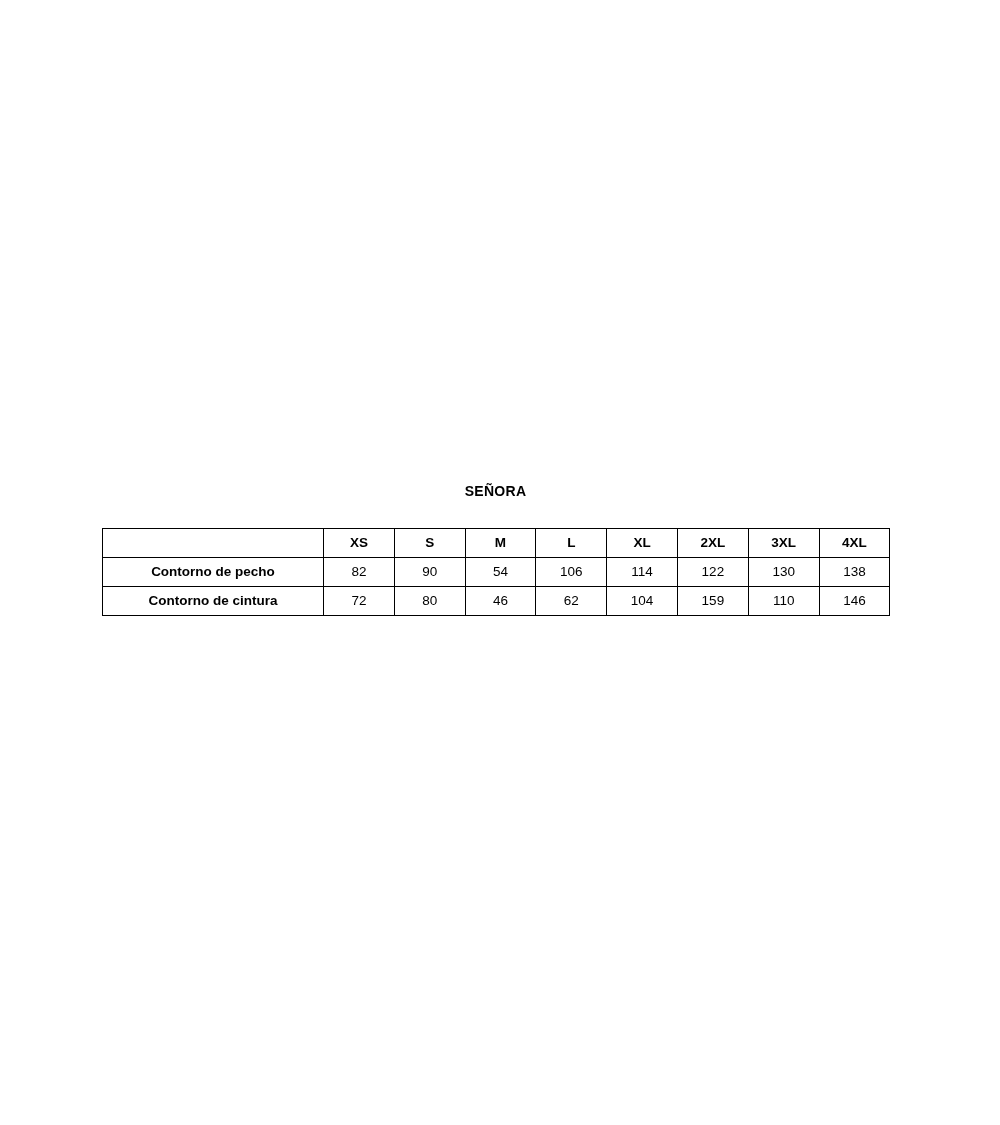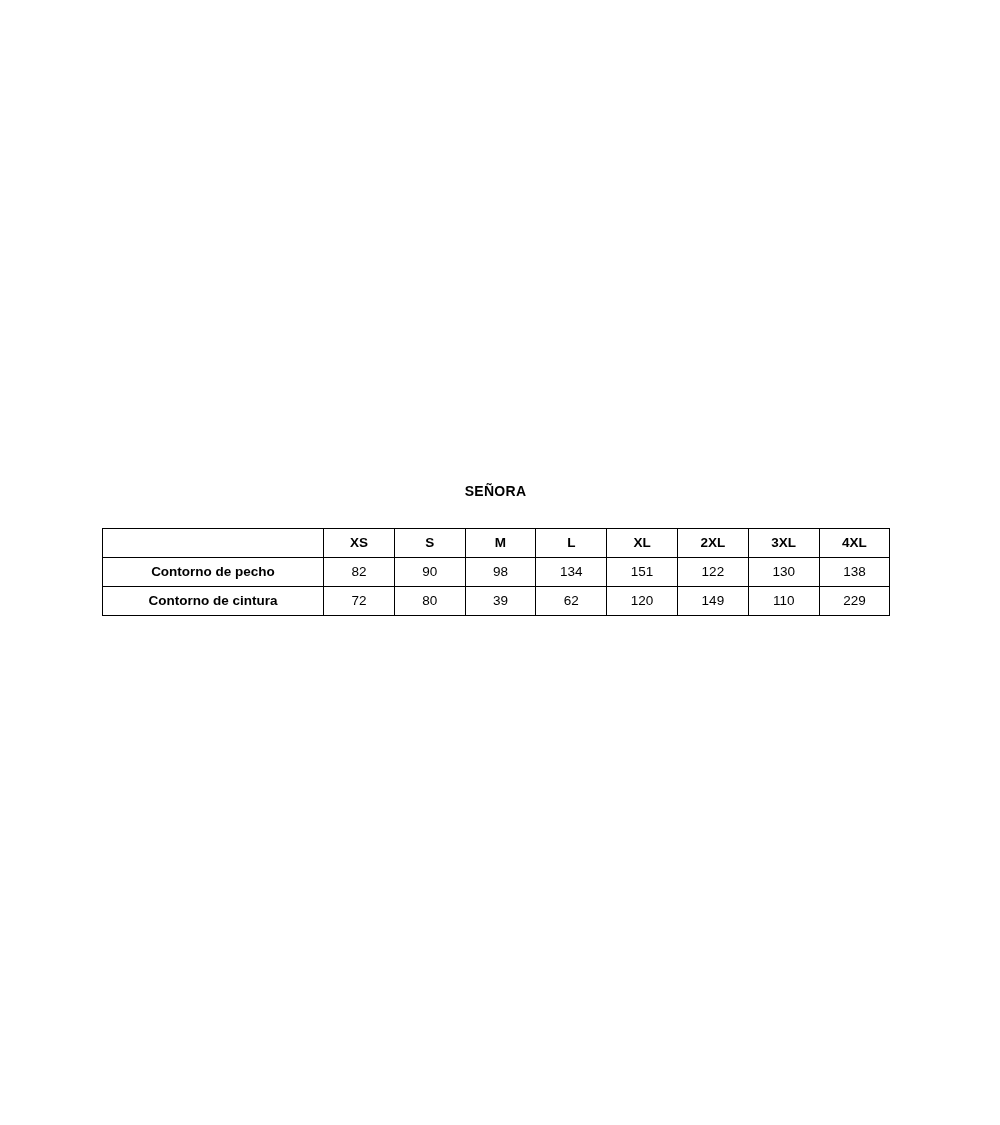--- a/index.html
+++ b/index.html
@@ -106,35 +106,35 @@
           <td>2XL</td>
           <td>3XL</td>
           <td>4XL</td>
         </tr>
       </thead>
       <tbody>
         <tr>
           <td class="rowlabel">Contorno de pecho</td>
           <td>82</td>
           <td>90</td>
-          <td>98</td>
-          <td>134</td>
-          <td>151</td>
+          <td>54</td>
+          <td>106</td>
+          <td>114</td>
           <td>122</td>
           <td>130</td>
           <td>138</td>
         </tr>
         <tr>
           <td class="rowlabel">Contorno de cintura</td>
           <td>72</td>
           <td>80</td>
-          <td>39</td>
+          <td>46</td>
           <td>62</td>
-          <td>120</td>
-          <td>149</td>
+          <td>104</td>
+          <td>159</td>
           <td>110</td>
-          <td>229</td>
+          <td>146</td>
         </tr>
       </tbody>
     </table>
   </div>
 
 </div>
 
 </body></html>

